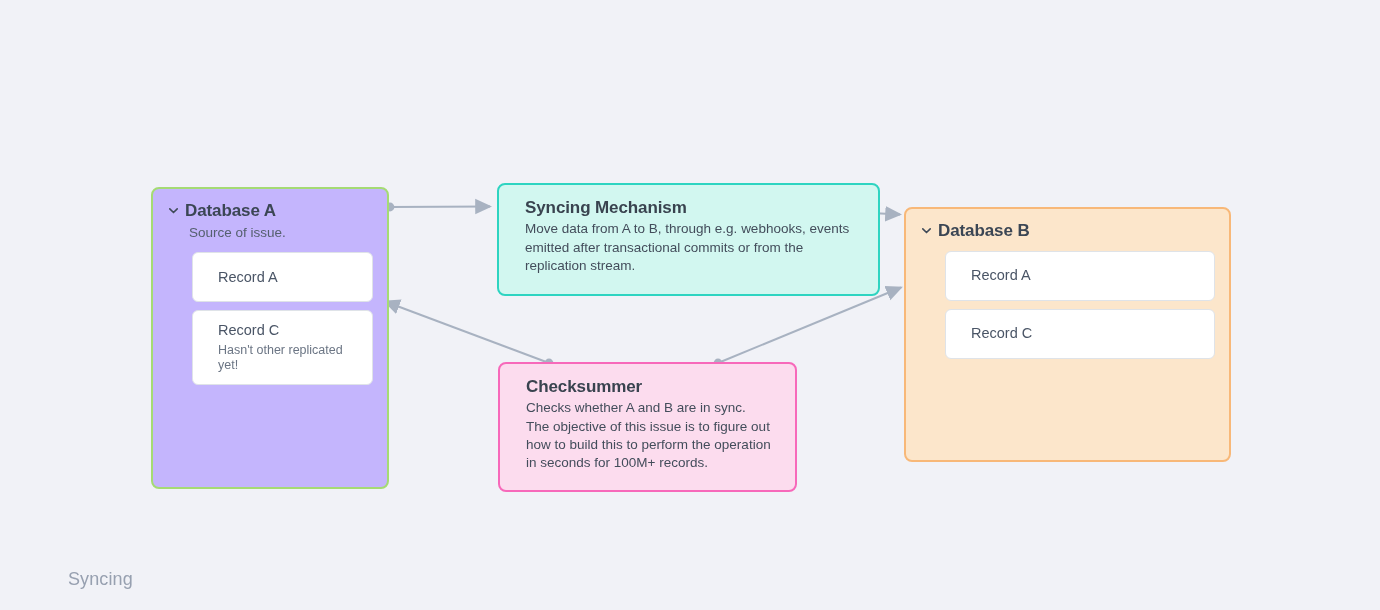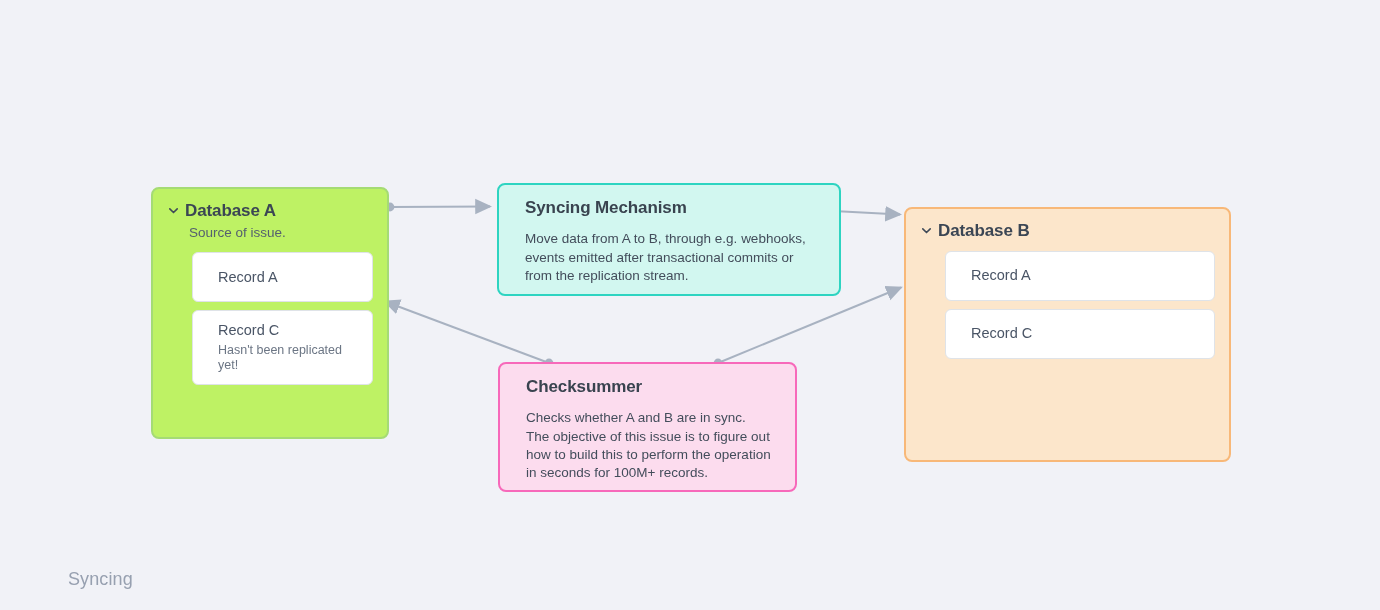--- a/index.html
+++ b/index.html
@@ -109,33 +109,33 @@
     font-size: 17px;
     font-weight: bold;
     color: #39434f;
     line-height: 1.2;
     letter-spacing: -0.1px;
   }
   .plain-desc {
     font-size: 13.5px;
     color: #434d5b;
     line-height: 1.35;
-    margin-top: 12px;
+    margin-top: 2px;
   }
 
   
   #node-database-a {
-    left: 151px; top: 187px; width: 238px; height: 252px;
-    background: #bef264;
+    left: 151px; top: 187px; width: 238px; height: 302px;
+    background: #c4b5fd;
     border-color: #a5db74;
   }
   #node-database-a .record-card { padding-left: 25px; }
 
   #node-syncing-mechanism {
-    left: 497px; top: 183px; width: 344px; height: 113px;
+    left: 497px; top: 183px; width: 383px; height: 113px;
     background: #d2f7f0;
     border-color: #2ed4c1;
   }
 
   #node-database-b {
     left: 904px; top: 207px; width: 327px; height: 255px;
     background: #fce6cb;
     border-color: #f8b878;
   }
   #node-database-b .record-list { margin-top: 10px; }
@@ -201,21 +201,21 @@
       <span class="group-title">Database A</span>
     </div>
     <div class="group-sub">Source of issue.</div>
 
     <div class="record-list">
       <div class="record-card">
         <div class="record-title">Record A</div>
       </div>
       <div class="record-card">
         <div class="record-title">Record C</div>
-        <div class="record-sub">Hasn't been replicated yet!</div>
+        <div class="record-sub">Hasn't other replicated yet!</div>
       </div>
     </div>
   </div>
 
   <div class="node plain-node" id="node-syncing-mechanism">
     <div class="plain-title">Syncing Mechanism</div>
     <div class="plain-desc">Move data from A to B, through e.g. webhooks, events emitted after transactional commits or from the replication stream.</div>
   </div>
 
   <div class="node group-node" id="node-database-b">

